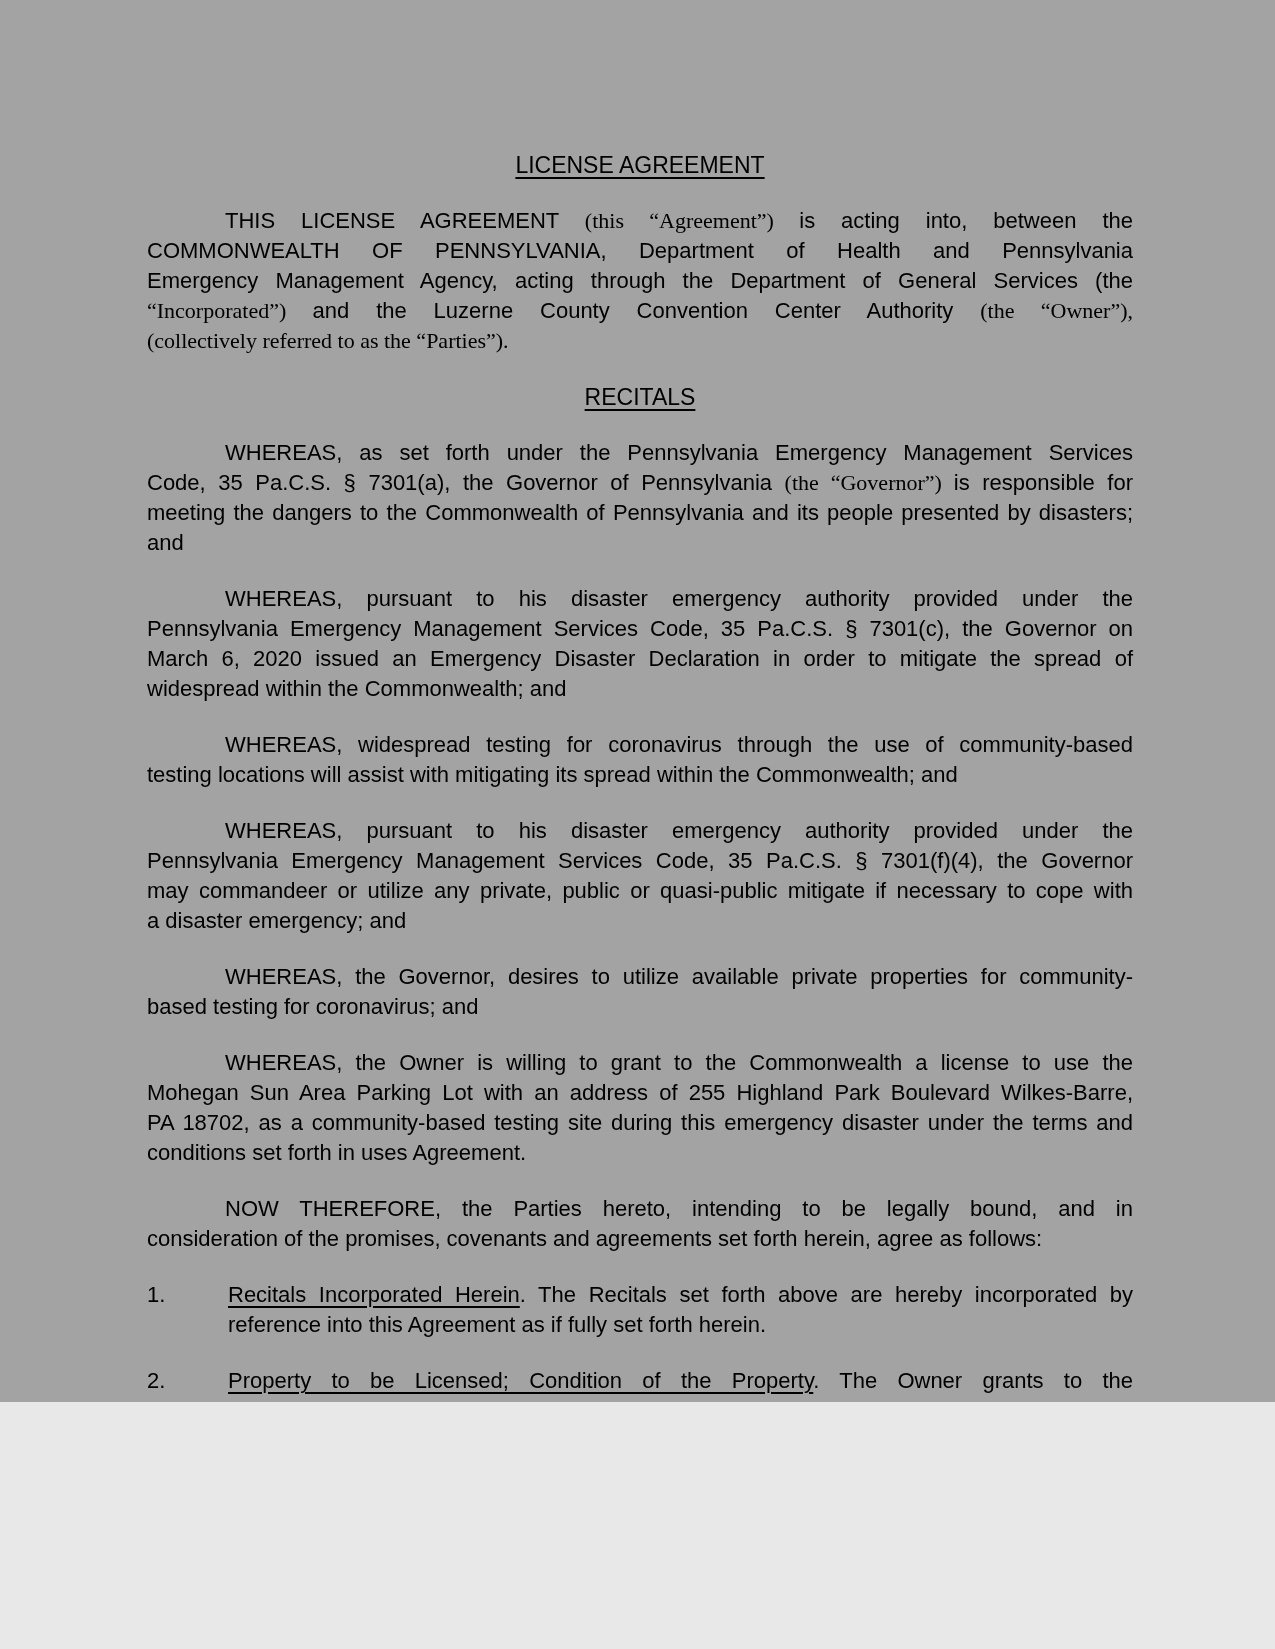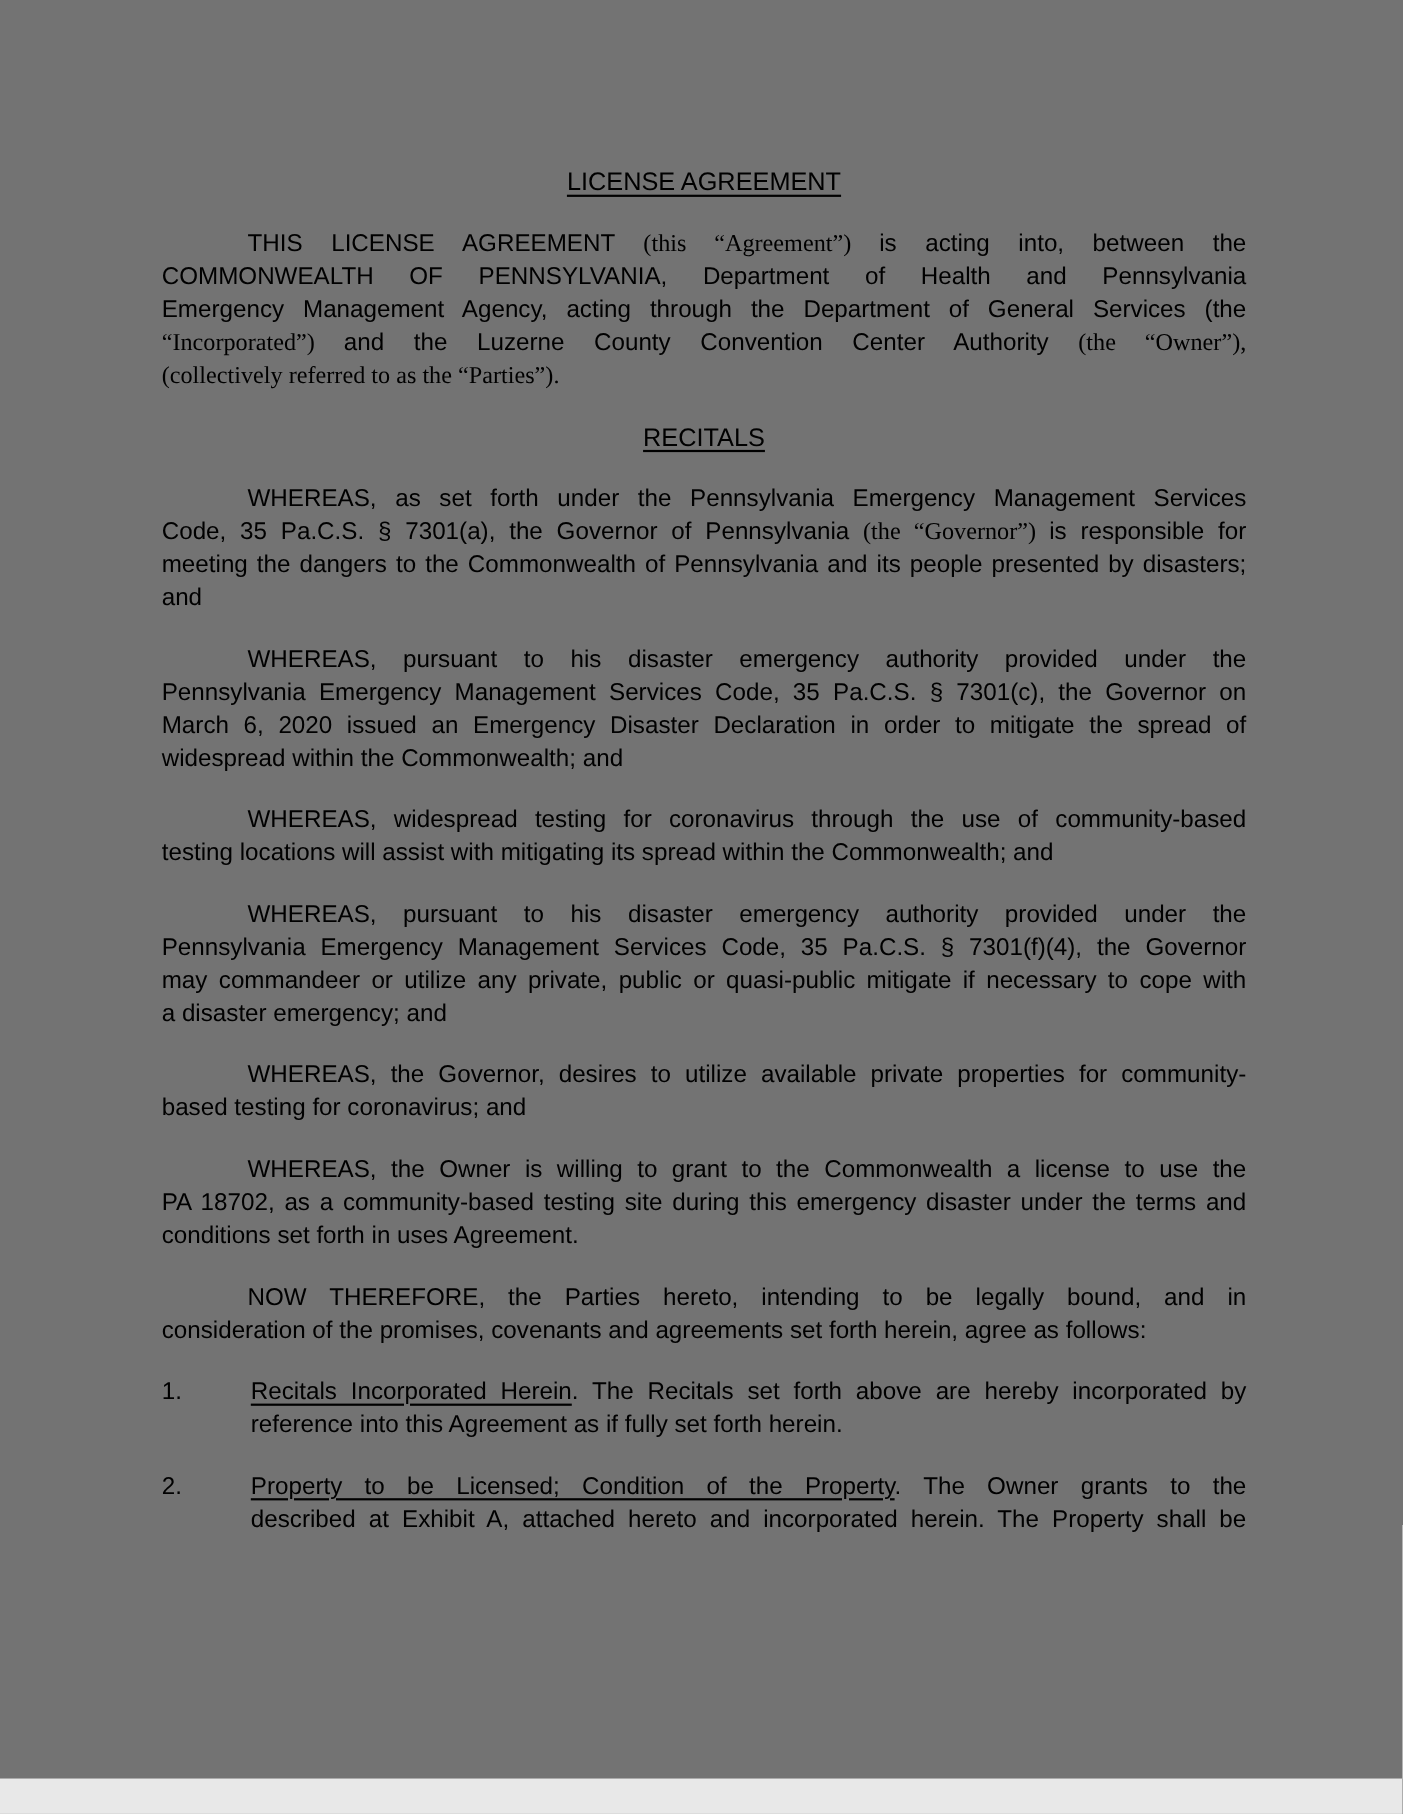--- a/index.html
+++ b/index.html
@@ -1,21 +1,21 @@
 <!DOCTYPE html>
 <html><head>
 <meta charset="utf-8">
 <style>
   html, body { margin: 0; padding: 0; background: #e8e8e8; }
   .page {
     position: relative;
     width: 1275px;
-    height: 1617px;
+    height: 1402px;
     margin: 0 auto;
-    background: #737373;
+    background: #a3a3a3;
     box-sizing: border-box;
     padding: 150px 142px 0 147px;
     font-family: "Liberation Sans", "DejaVu Sans", sans-serif;
     font-size: 22px;
     line-height: 30px;
     color: #000000;
     overflow: hidden;
   }
   .heading {
     text-align: center;
@@ -90,20 +90,21 @@
     <div class="ln">a disaster emergency; and</div>
   </div>
 
   <div class="para">
     <div class="ln jl ind">WHEREAS, the Governor, desires to utilize available private properties for community-</div>
     <div class="ln">based testing for coronavirus; and</div>
   </div>
 
   <div class="para">
     <div class="ln jl ind">WHEREAS, the Owner is willing to grant to the Commonwealth a license to use the</div>
+    <div class="ln jl">Mohegan Sun Area Parking Lot with an address of 255 Highland Park Boulevard Wilkes-Barre,</div>
     <div class="ln jl">PA 18702, as a community-based testing site during this emergency disaster under the terms and</div>
     <div class="ln">conditions set forth in uses Agreement.</div>
   </div>
 
   <div class="para">
     <div class="ln jl ind">NOW THEREFORE, the Parties hereto, intending to be legally bound, and in</div>
     <div class="ln">consideration of the promises, covenants and agreements set forth herein, agree as follows:</div>
   </div>
 
   <div class="item">

